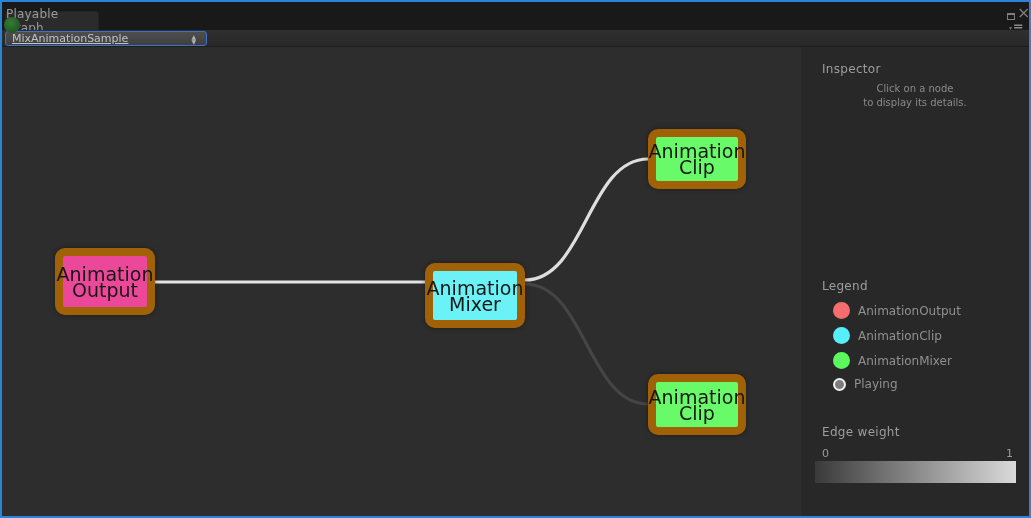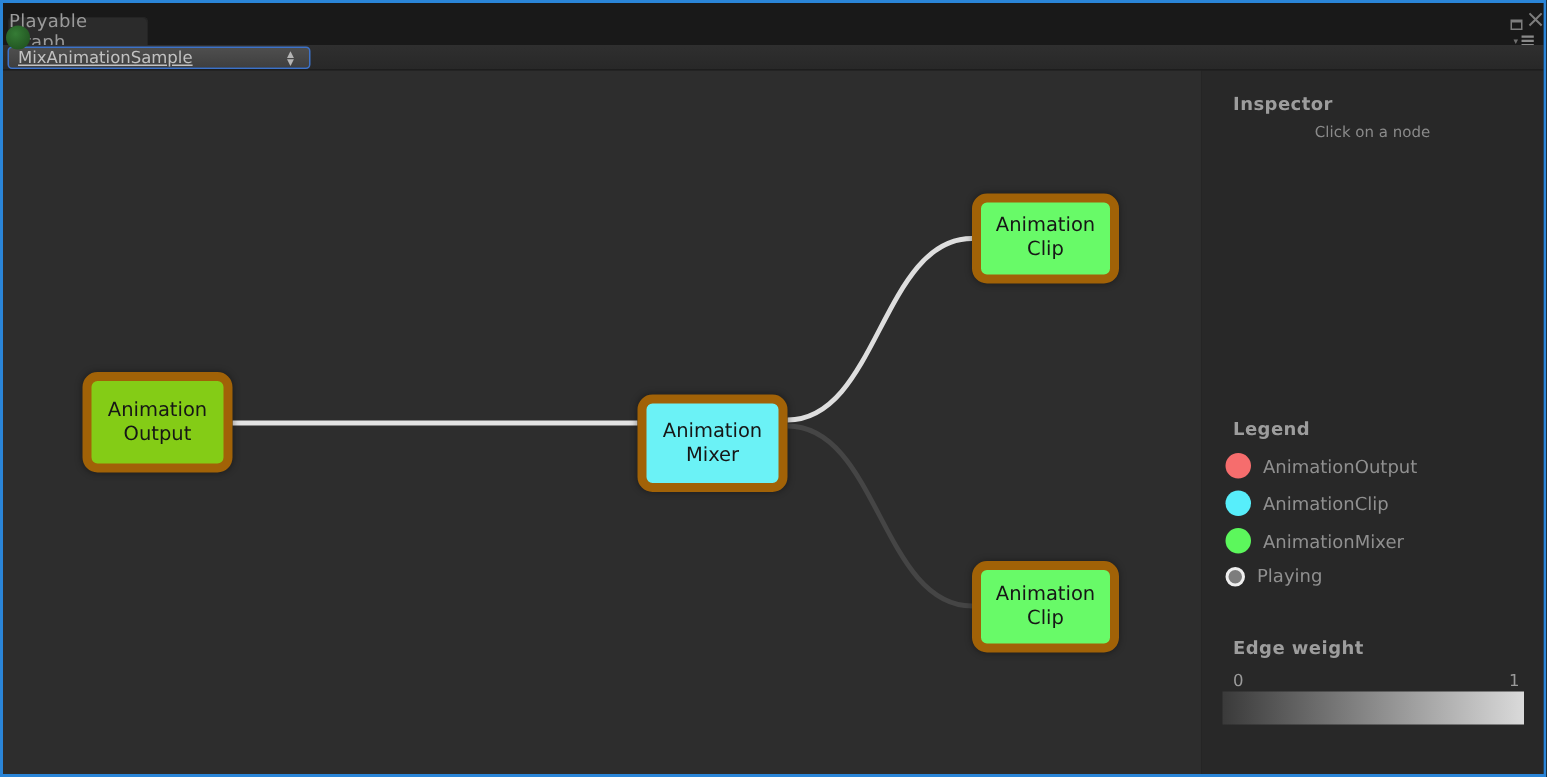--- a/index.html
+++ b/index.html
@@ -50,35 +50,35 @@
   .dropdown .dd-label { flex: 1; white-space: nowrap; overflow: hidden; text-decoration: underline; }
   .dd-arrows { display: flex; flex-direction: column; align-items: center; color: #b5b5b5; margin-right: 4px; }
   .dd-arrows span { font-size: 6px; line-height: 5px; }
 
   
   .main { position: relative; display: flex; height: 469px; }
   .graph-area { position: relative; width: 799px; height: 469px; background: #2d2d2d; overflow: hidden; }
   .edges-svg { position: absolute; left: 0; top: 0; }
 
   .node {
-    position: absolute; border: 6px solid #a16207; border-radius: 10px;
+    position: absolute; border: 8px solid #a16207; border-radius: 10px;
     display: flex; align-items: center; justify-content: center; text-align: center;
-    color: #161616; font-size: 13px; line-height: 16px; cursor: pointer;
+    color: #161616; font-size: 19px; line-height: 16px; cursor: pointer;
     box-shadow: 0 0 5px rgba(0,0,0,.4); padding: 2px;
   }
   .node-output { left: 53px; top: 201px; width: 100px; height: 67px; }
   .node-mixer  { left: 423px; top: 202px; width: 100px; height: 65px; }
   .node-clip-top    { left: 646px; top: 82px;  width: 98px; height: 60px; }
   .node-clip-bottom { left: 646px; top: 327px; width: 98px; height: 61px; }
 
   
   .sidebar { position: relative; width: 228px; height: 469px; background: #282828; }
-  .panel-header { position: absolute; left: 21px; font-size: 12px; font-weight: bold; color: #9d9d9d; letter-spacing: .3px; }
+  .panel-header { position: absolute; left: 21px; font-size: 12px; font-weight: normal; color: #9d9d9d; letter-spacing: .3px; }
   .inspector-hint { position: absolute; top: 35px; left: 0; width: 100%; text-align: center; color: #8a8a8a; font-size: 10px; line-height: 14px; }
-  .legend-item { position: absolute; left: 16px; display: flex; align-items: center; }
+  .legend-item { position: absolute; left: 32px; display: flex; align-items: center; }
   .legend-dot { width: 17px; height: 17px; border-radius: 50%; flex: none; }
   .legend-dot.ringed { width: 13px; height: 13px; border: 2.5px solid #efefef; }
   .legend-label { margin-left: 8px; color: #909090; font-size: 12px; }
   .ew-min { position: absolute; left: 21px; top: 400px; color: #9a9a9a; font-size: 11px; }
   .ew-max { position: absolute; right: 16px; top: 400px; color: #9a9a9a; font-size: 11px; }
   .ew-bar { position: absolute; left: 14px; top: 414px; width: 201px; height: 22px; }
 </style>
 </head>
 <body>
 
@@ -109,31 +109,32 @@
 
   <div class="main">
 
     <div class="graph-area">
       <svg class="edges-svg" width="799" height="469" viewBox="0 0 799 469">
         <path fill="none" stroke-width="3.2" d="M153,235 L423,235" stroke="#e3e3e3"></path>
         <path fill="none" stroke-width="3.2" d="M523,233 C583,233 586,112 646,112" stroke="#dedede"></path>
         <path fill="none" stroke-width="3.2" d="M523,237 C583,237 586,357 646,357" stroke="#454545"></path>
       </svg>
 
-      <div class="node node-output" style="background-color: #84cc16;">Animation Output</div>
+      <div class="node node-output" style="background-color: #ec4899;">Animation Output</div>
       <div class="node node-mixer" style="background-color: rgb(107, 242, 246); margin-top: 14px;">Animation Mixer</div>
       <div class="node node-clip-top" style="background-color: rgb(104, 250, 104);">Animation Clip</div>
       <div class="node node-clip-bottom" style="background-color: rgb(104, 250, 104);">Animation Clip</div>
     </div>
 
     <div class="sidebar">
 
       <div class="panel-header" style="top:15px">Inspector</div>
       <div class="inspector-hint">
         <div>Click on a node</div>
+        <div>to display its details.</div>
       </div>
 
       <div class="panel-header" style="top:232px">Legend</div>
 
       <div class="legend-item" style="top:255px">
         <span class="legend-dot" style="background-color: rgb(246, 109, 109);"></span>
         <span class="legend-label">AnimationOutput</span>
       </div>
       <div class="legend-item" style="top:280px">
         <span class="legend-dot" style="background-color: rgb(87, 238, 251);"></span>

